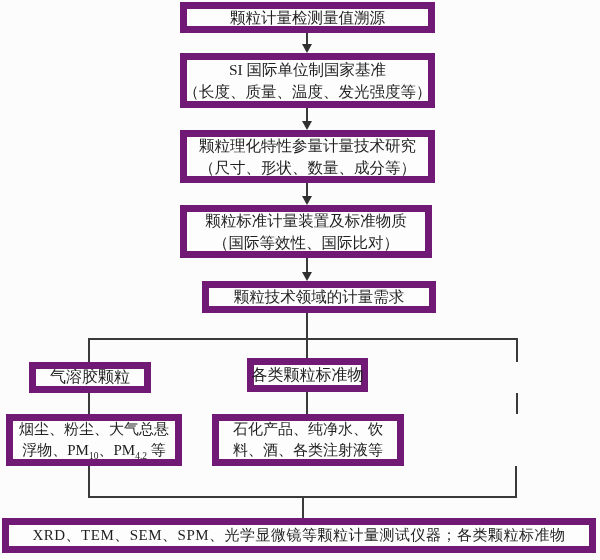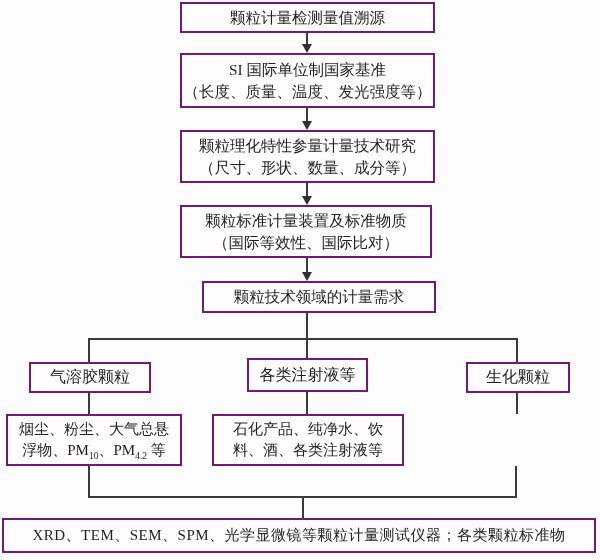--- a/index.html
+++ b/index.html
@@ -1,20 +1,20 @@
 <!DOCTYPE html>
 <html><head>
 <meta charset="utf-8">
 <style>
   html,body{margin:0;padding:0;}
   body{background:#ffffff;font-family:"Liberation Serif", serif;}
   #canvas{position:relative;width:600px;height:560px;background:#fcfcfc;overflow:hidden;color:#1f1f1f;}
   .box{
     position:absolute;
-    border:2px solid #701a75;
+    border:7px solid #701a75;
     background:#fdfdfd;
     box-sizing:border-box;
     display:flex;flex-direction:column;justify-content:center;align-items:center;
     text-align:center;
   }
   .bl{white-space:nowrap;line-height:1.4;}
   .main .bl{font-size:15.5px;}
   .branch .bl{font-size:16px;}
   .examples .bl{font-size:15px;}
   .footerbox .bl{font-size:15px;letter-spacing:0.5px;}
@@ -72,26 +72,23 @@
   <div class="hline" style="left:88px;top:338px;width:430px"></div>
   <div class="vline" style="left:88px;top:338px;height:24px"></div>
   <div class="vline" style="left:306px;top:338px;height:20px"></div>
   <div class="vline" style="left:516px;top:338px;height:24px"></div>
 
   <div class="box branch" style="left:29px;top:362px;width:122px;height:31px">
     <div class="bl">气溶胶颗粒</div>
   </div>
 
   <div class="box branch" style="left:247px;top:358px;width:121px;height:34px">
-    <div class="bl">各类注射液等</div>
+    <div class="bl">各类颗粒标准物</div>
   </div>
 
-  <div class="box branch" style="left:466px;top:362px;width:104px;height:31px">
-    <div class="bl">生化颗粒</div>
-  </div>
 
   <div class="vline" style="left:88px;top:393px;height:21px"></div>
   <div class="vline" style="left:306px;top:392px;height:22px"></div>
   <div class="vline" style="left:516px;top:393px;height:21px"></div>
 
   <div class="box examples" style="left:6px;top:414px;width:176px;height:52px">
     <div class="bl">烟尘、粉尘、大气总悬</div>
     <div class="bl"><span>浮物、PM</span><sub>10</sub><span>、PM</span><sub>4.2</sub><span> 等</span></div>
   </div>
 

